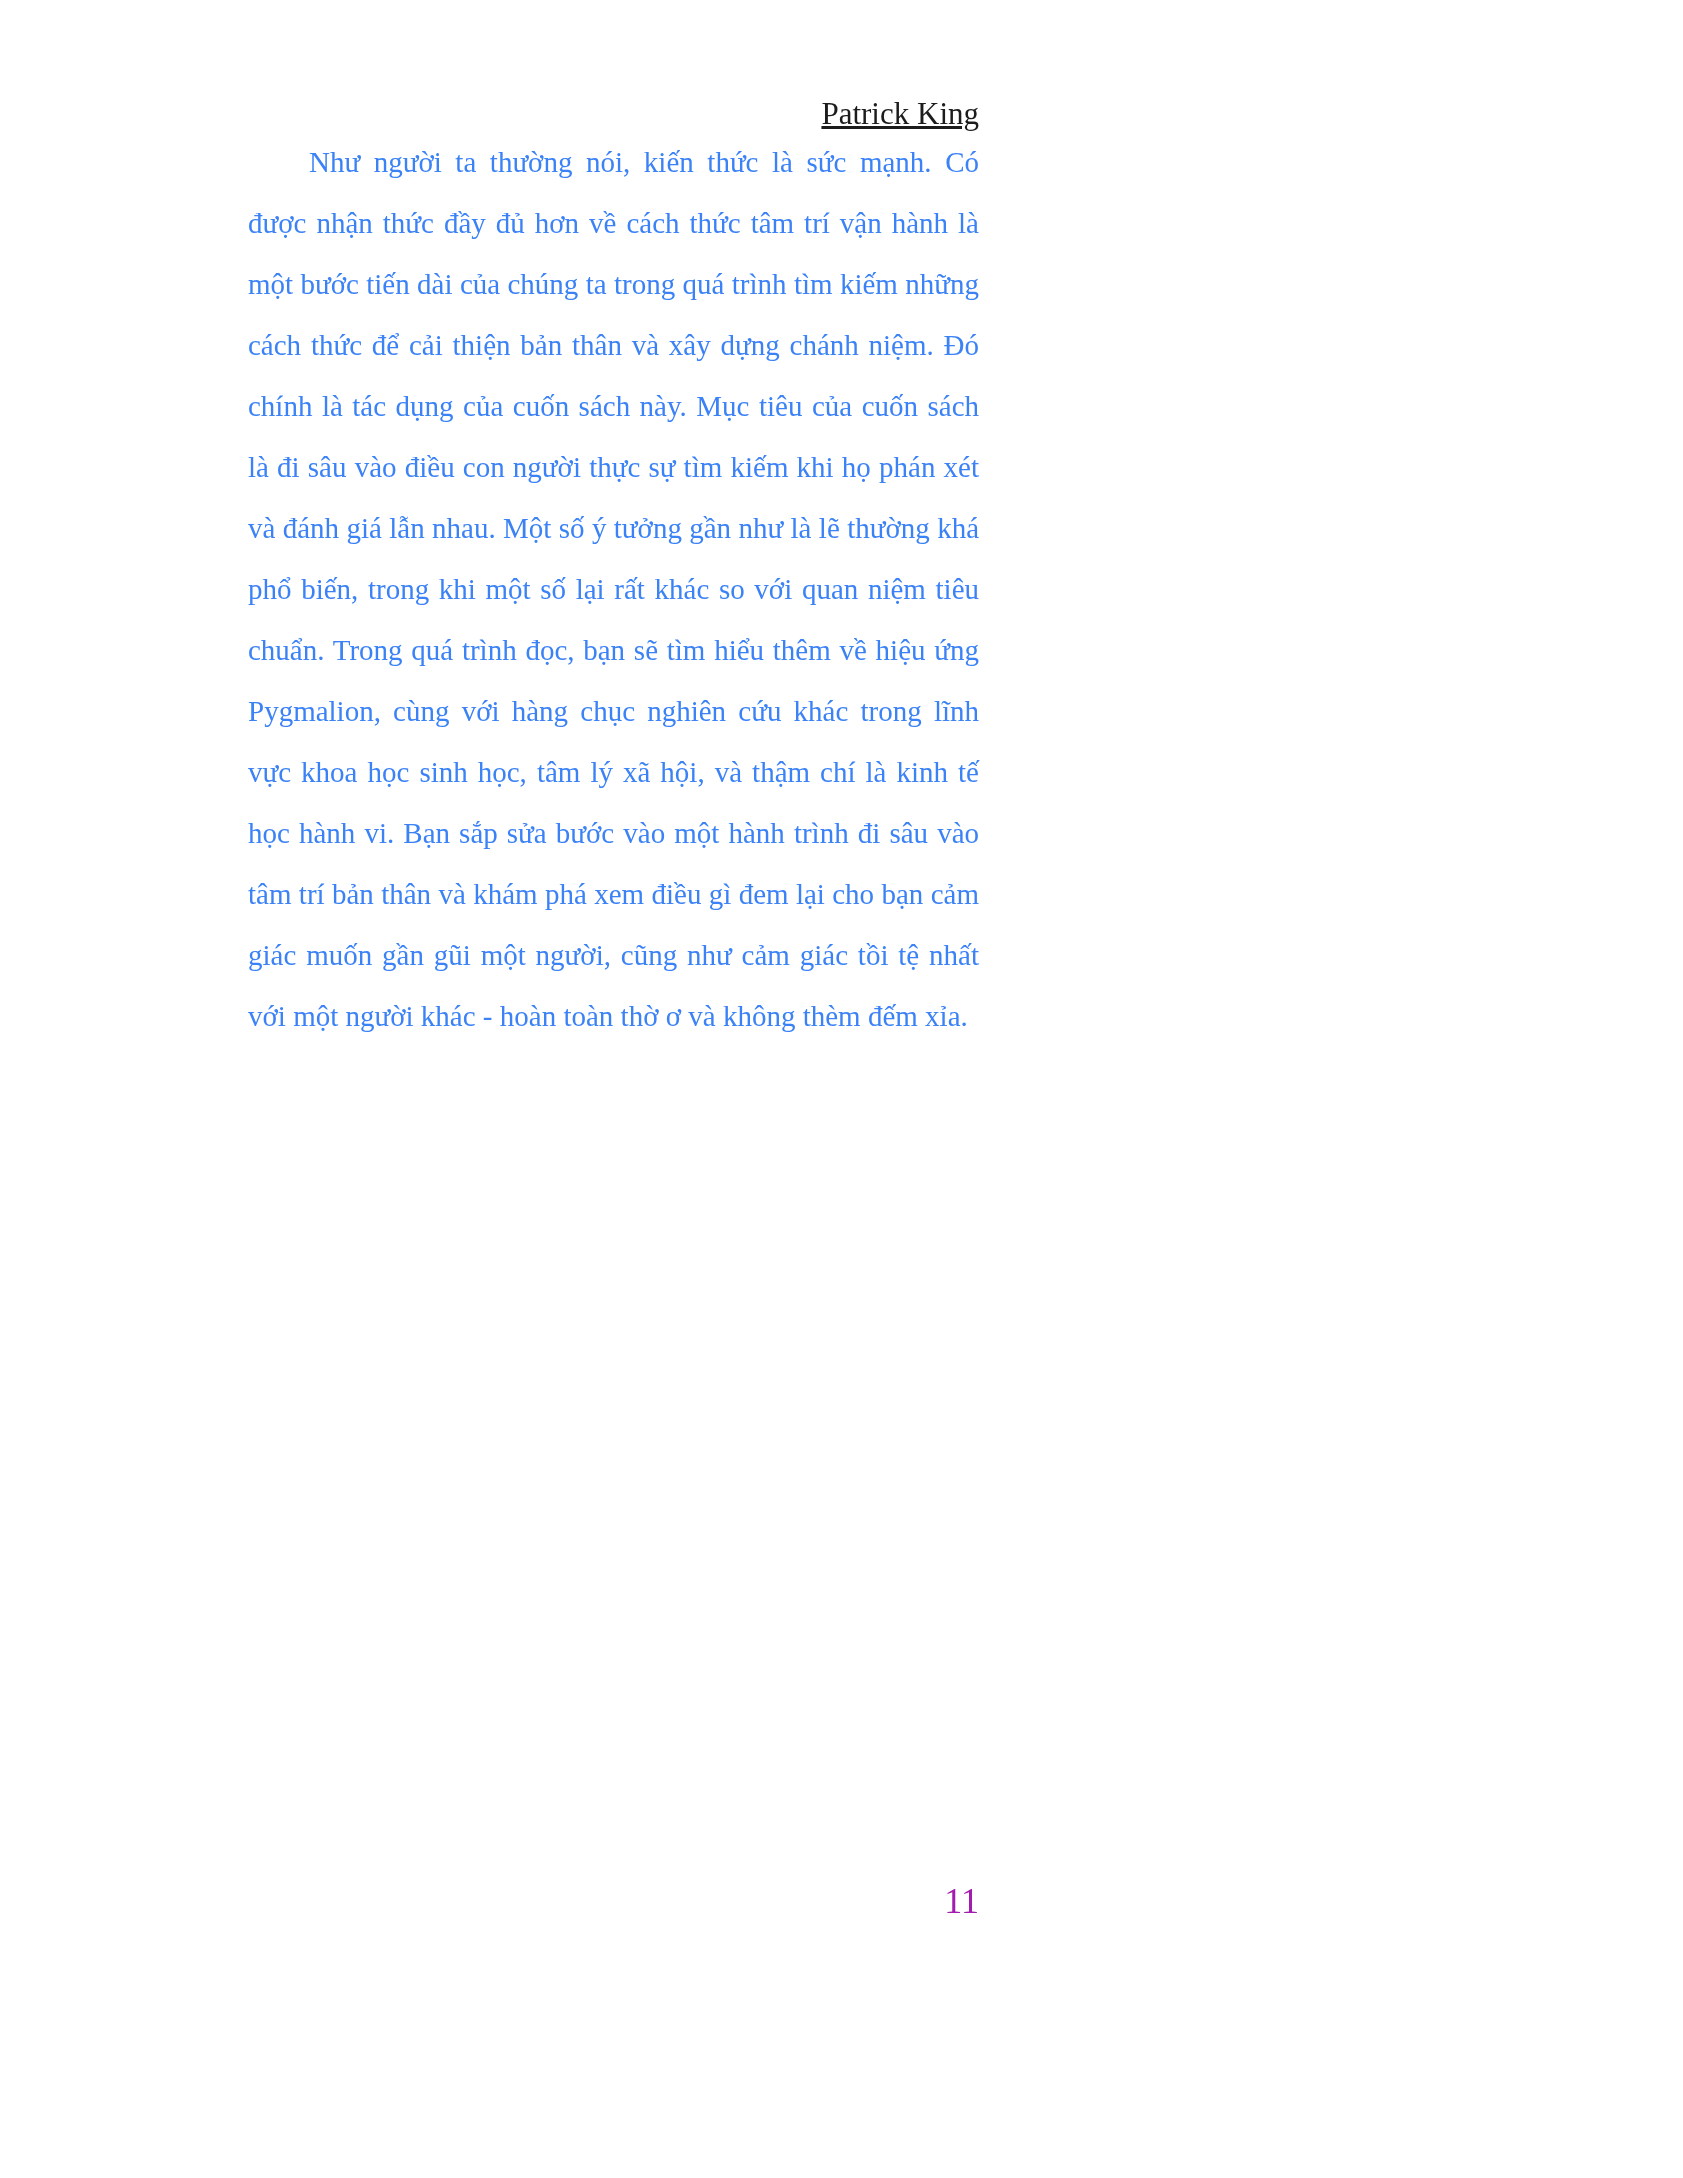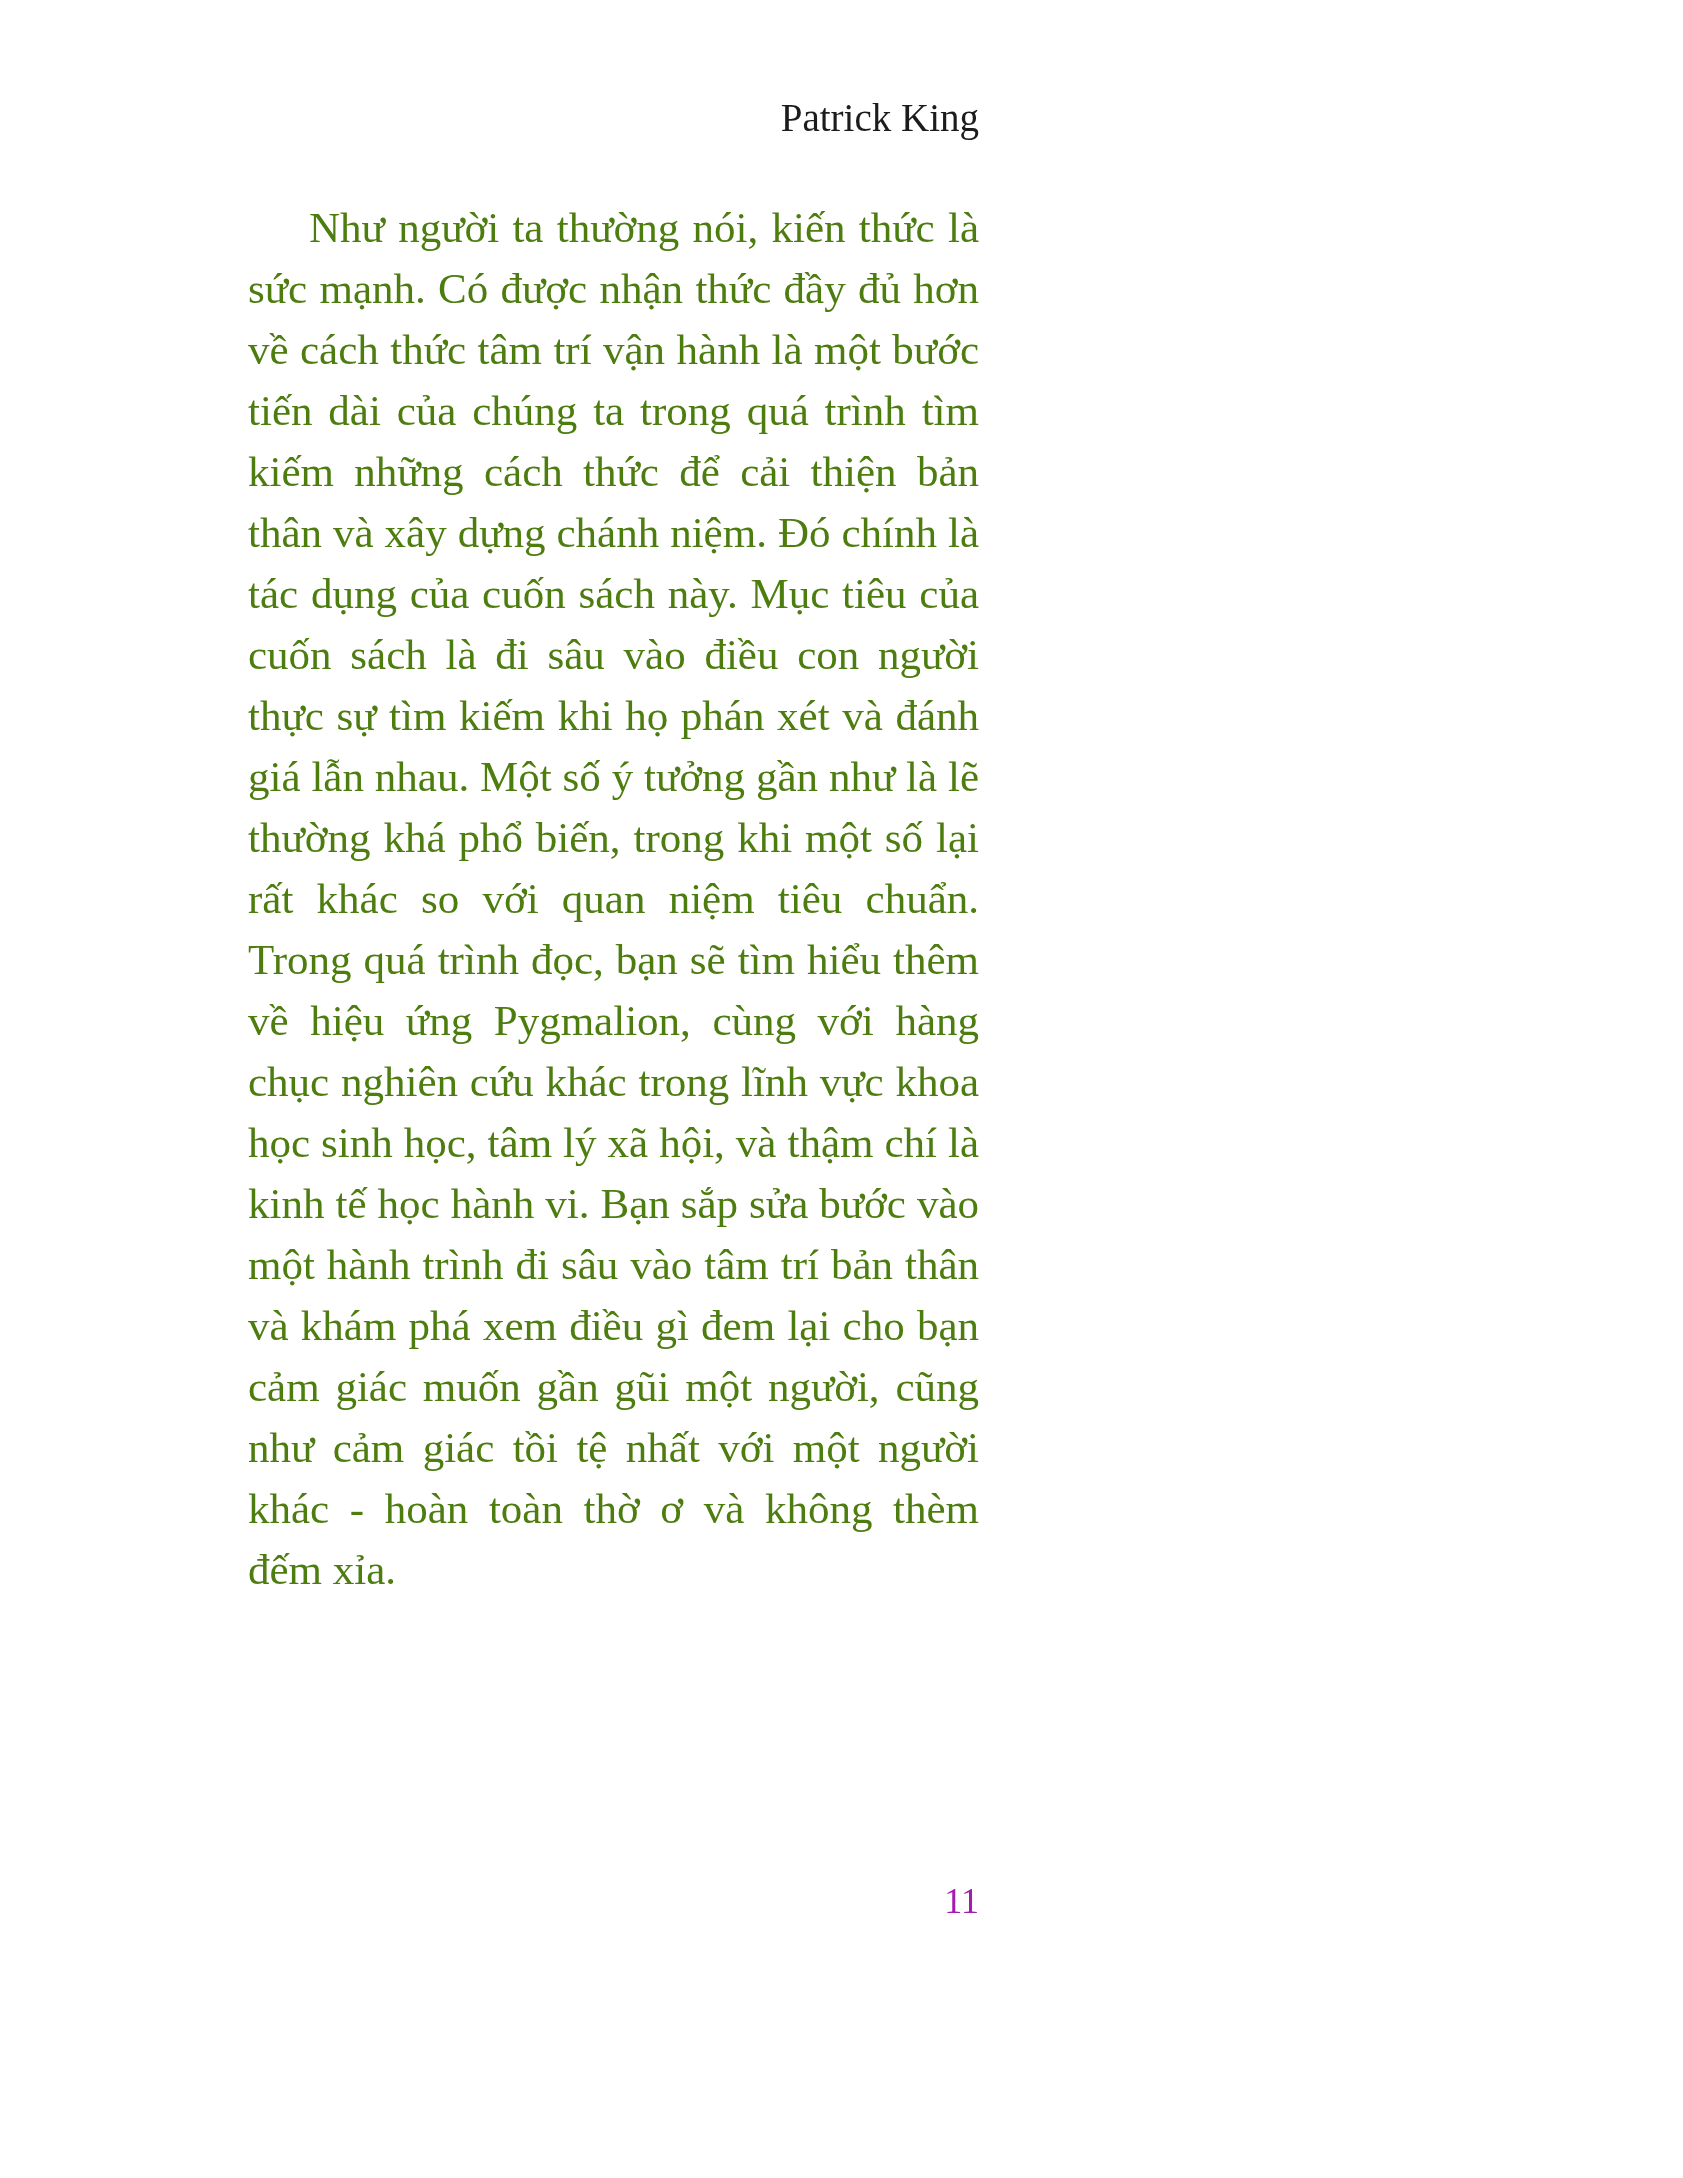--- a/index.html
+++ b/index.html
@@ -24,32 +24,32 @@
     position: absolute;
     left: 248px;
     top: 0;
     width: 731px;
     height: 2178px;
   }
 
   .running-head {
     margin-top: 95px;
     text-align: right;
-    font-size: 39px;
+    font-size: 31px;
     line-height: 1.2;
     color: #1c1c1c;
+    text-decoration: underline;
   }
 
   .body-text {
-    margin-top: 55px;
-    font-size: 43px;
+    font-size: 29px;
     line-height: 61px;
     text-align: justify;
     text-justify: inter-word;
-    color: #4d7c0f;
+    color: #3b82f6;
   }
 
   .para {
     text-indent: 61px;
     margin-bottom: 14px;
   }
 
   .para:last-child {
     margin-bottom: 0;
   }

